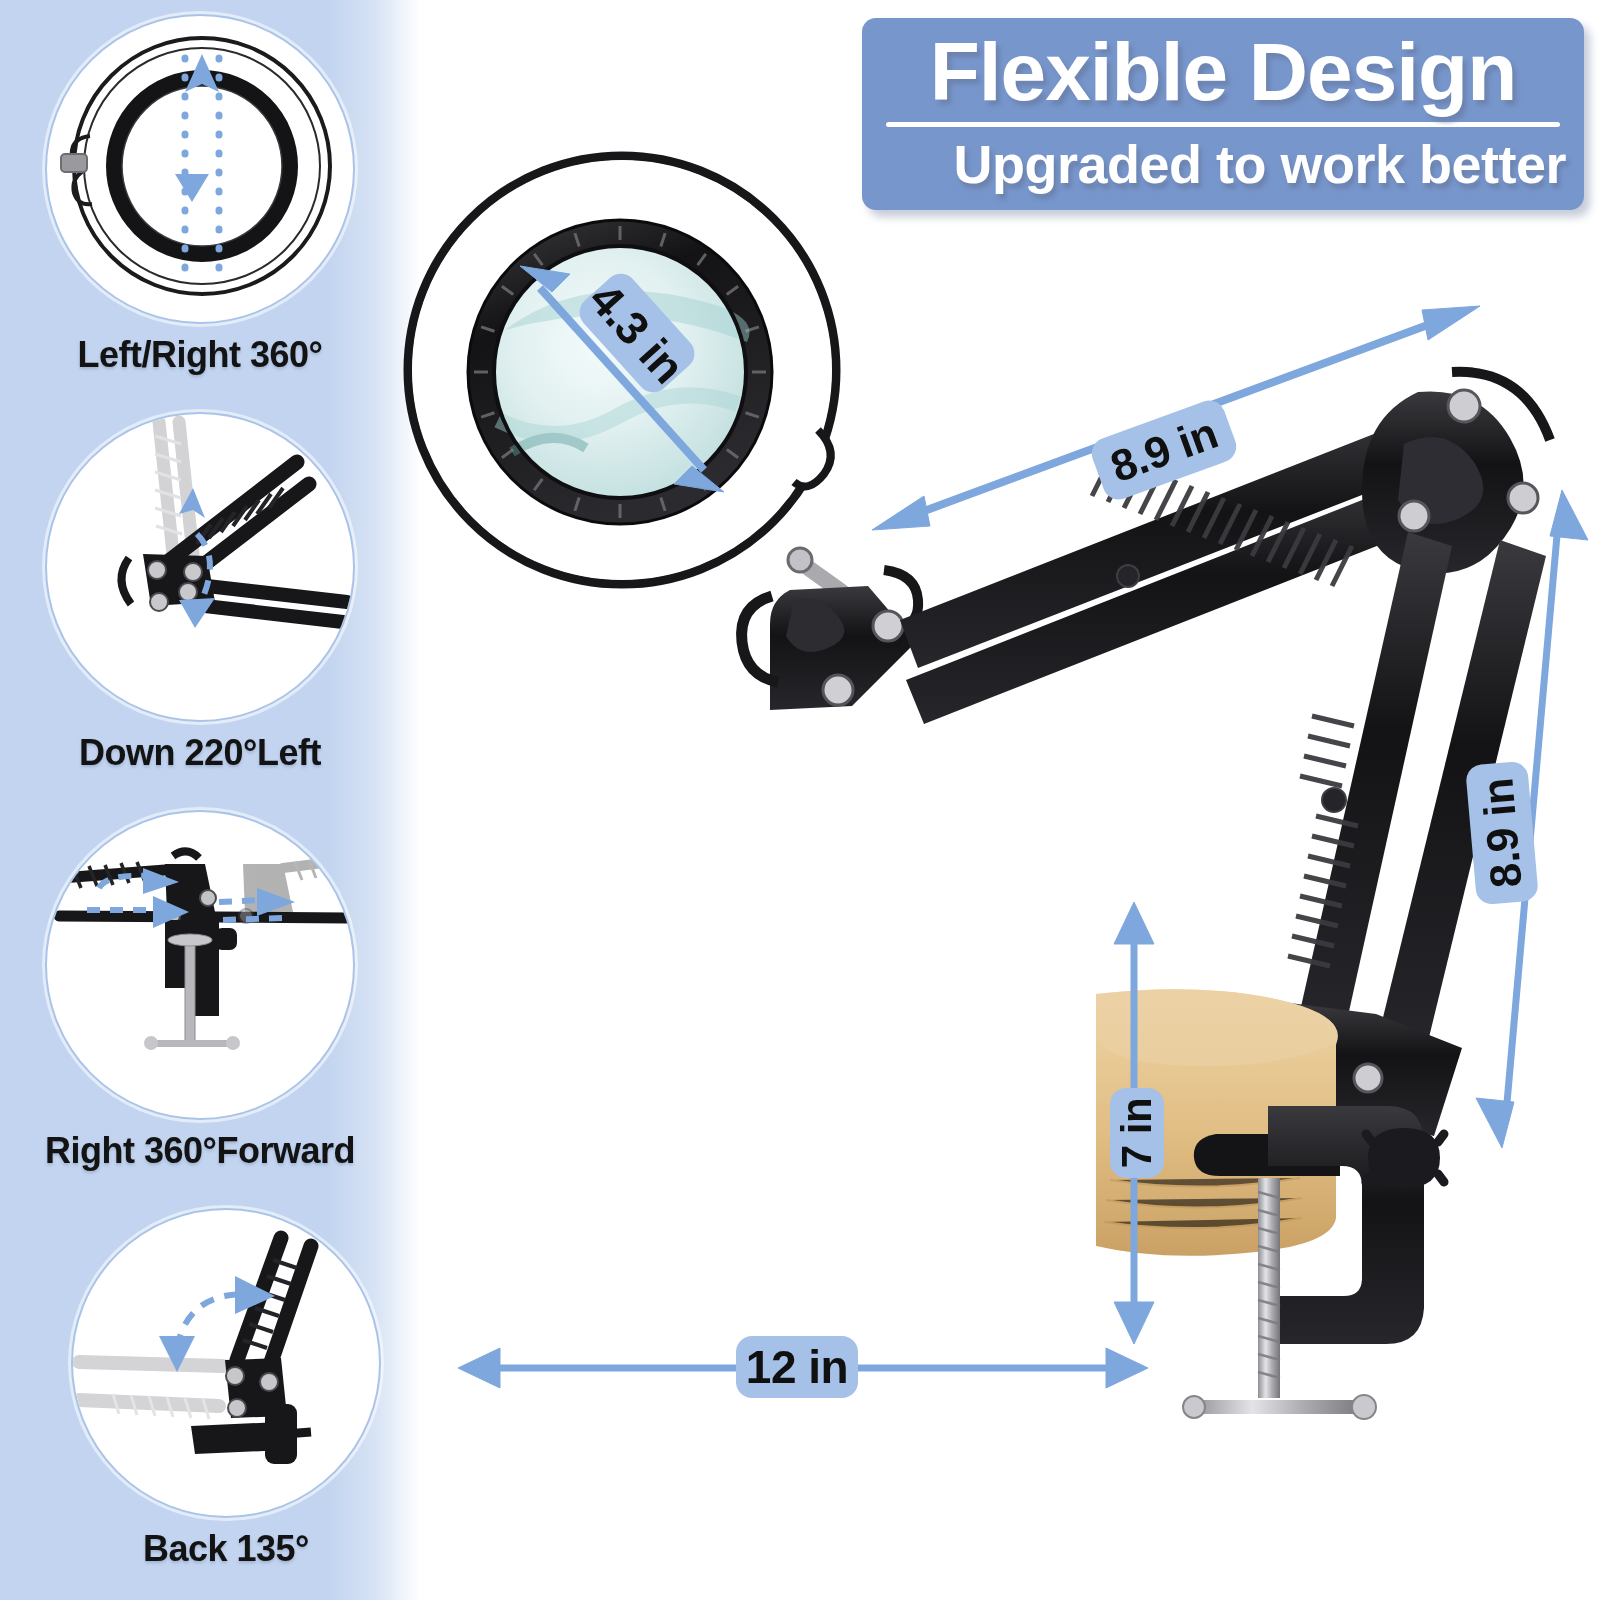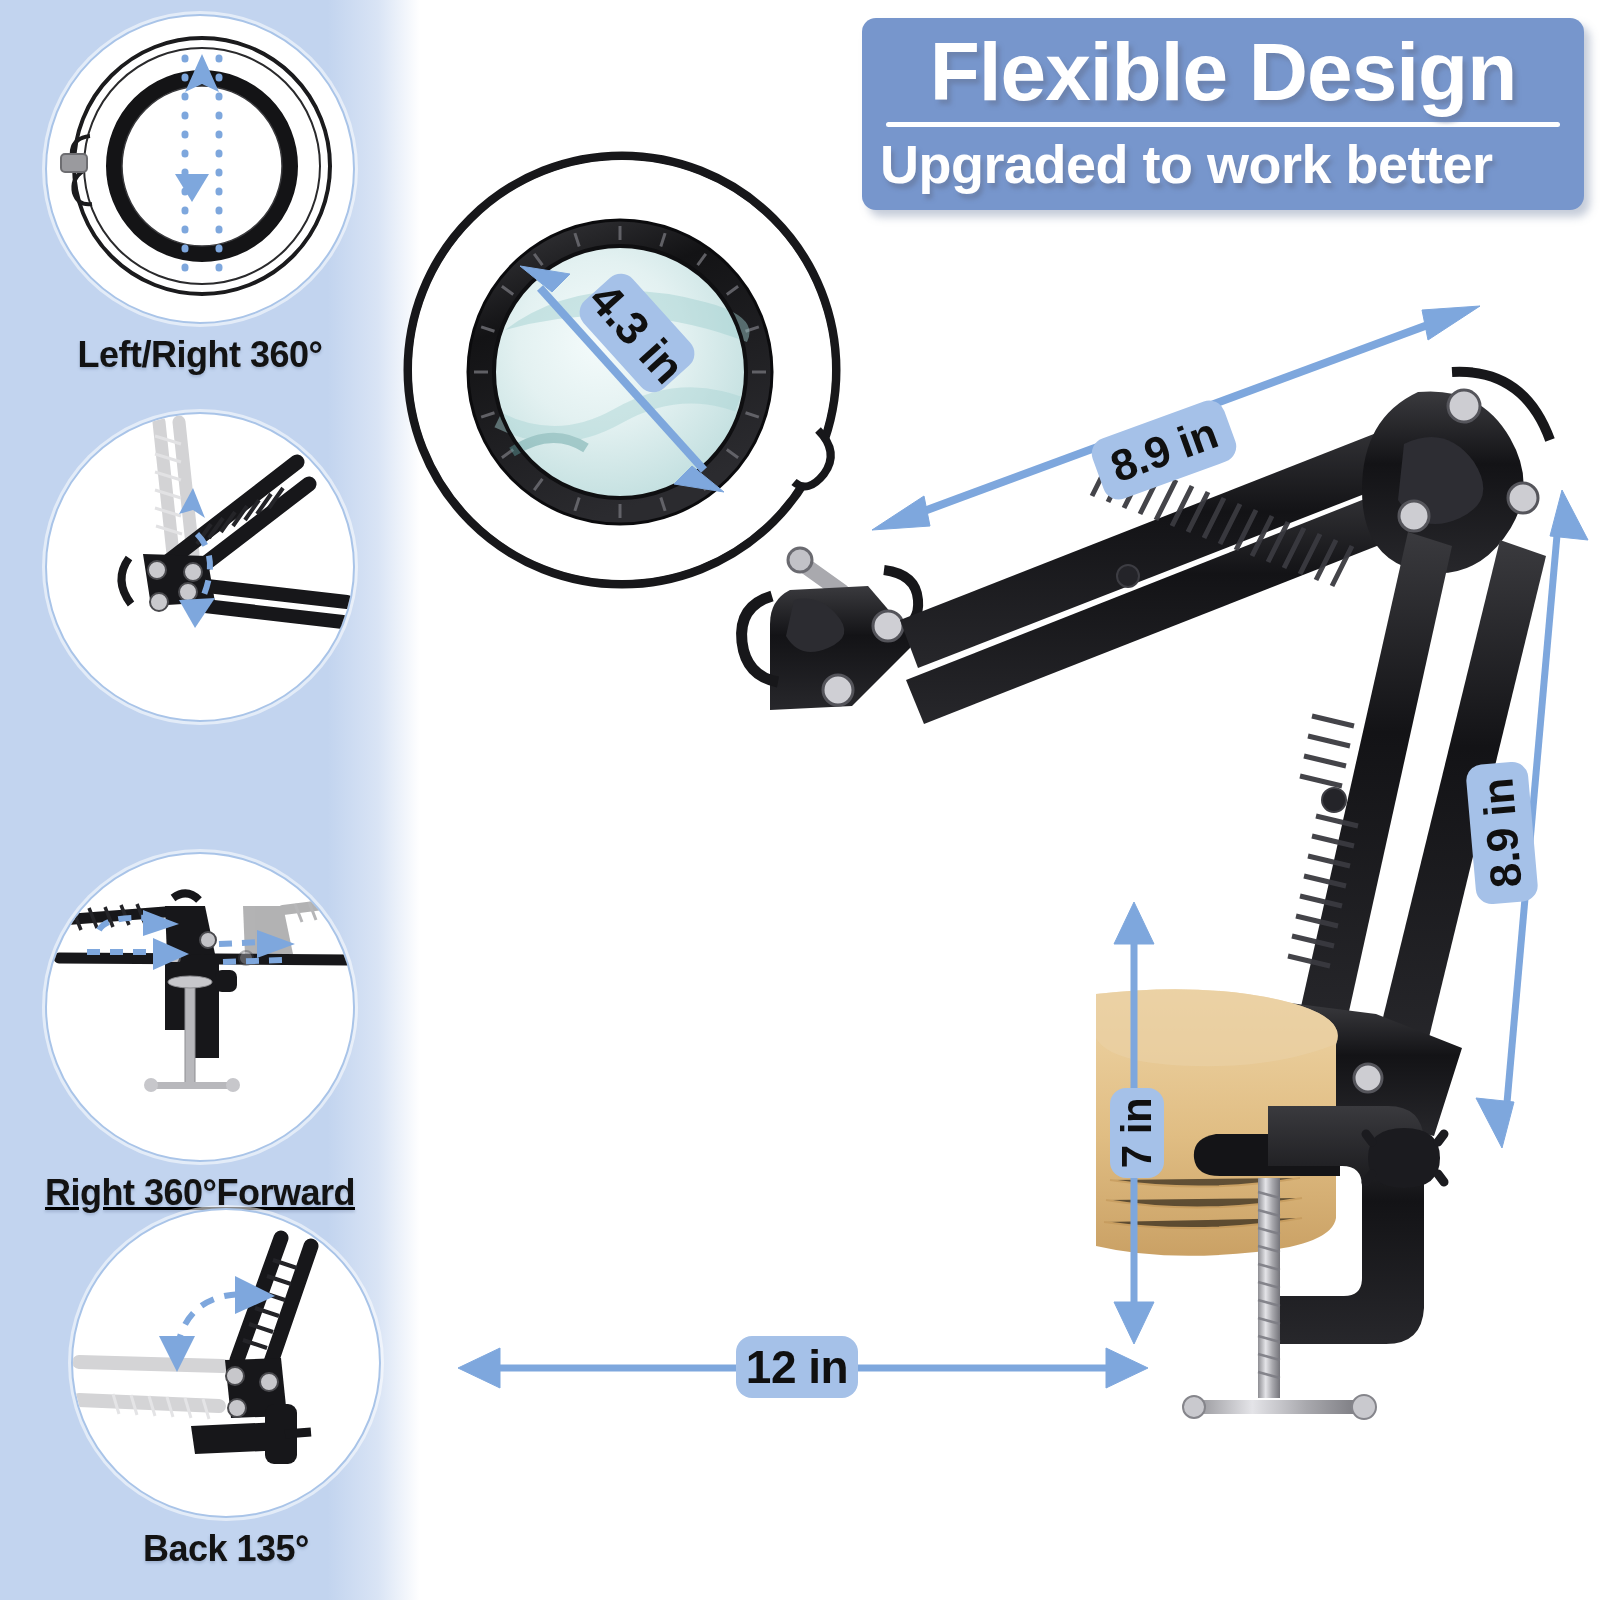--- a/index.html
+++ b/index.html
@@ -36,21 +36,21 @@
     padding:6px 18px 16px 18px;
   }
   #banner .b-title{
     color:#fff; font-weight:bold; font-size:82px; line-height:96px;
     text-align:center; letter-spacing:-1px; white-space:nowrap;
     text-shadow:4px 5px 4px rgba(105,125,165,.75);
   }
   #banner .b-rule{ height:5px; background:#fff; margin:2px 6px 6px 6px; border-radius:3px; }
   #banner .b-sub{
     color:#fff; font-weight:bold; font-size:54px; line-height:62px;
-    text-align:left; letter-spacing:-.5px; white-space:nowrap;
+    text-align:right; letter-spacing:-.5px; white-space:nowrap;
     text-shadow:3px 5px 4px rgba(105,125,165,.8);
   }
 
   
   .dim-badge{
     position:absolute; background:#a5c1e8; color:#101010;
     font-weight:bold; border-radius:16px;
     display:flex; align-items:center; justify-content:center;
     white-space:nowrap; letter-spacing:-.5px;
   }
@@ -137,23 +137,24 @@
           </g>
           <g stroke="#17171a" stroke-width="14" stroke-linecap="round">
             <path d="M160 172 L300 188"></path>
               <path d="M158 192 L296 208"></path>
           </g>
           <path d="M150 120 Q176 146 150 196" fill="none" stroke="#7ea7dd" stroke-width="6" stroke-dasharray="14 11"></path>
           <path d="M146 74 L132 100 L146 96 L158 104 Z" fill="#7ea7dd"></path>
           <path d="M132 186 L168 184 L148 214 Z" fill="#7ea7dd"></path>
         </svg>
       </div>
+      <div class="side-label">Down 220°Left</div>
     </div>
 
-    <div class="side-panel" style="top:852px;text-decoration:underline;">
+    <div class="side-panel" style="top:810px;">
       <div class="side-circle">
         <svg viewBox="0 0 310 310" width="310" height="310">
           <g stroke="#17171a" stroke-width="11" fill="none" stroke-linecap="round">
             <path d="M14 66 L118 58"></path>
               <path d="M12 104 L300 106"></path>
           </g>
           <g stroke="#242428" stroke-width="3.5">
             <path d="M26 56 L34 76 M42 54 L50 74 M58 53 L66 73 M74 51 L82 71 M90 50 L98 70"></path>
           </g>
           <path d="M118 52 L158 52 L168 100 L120 102 Z" fill="#17171a"></path>

